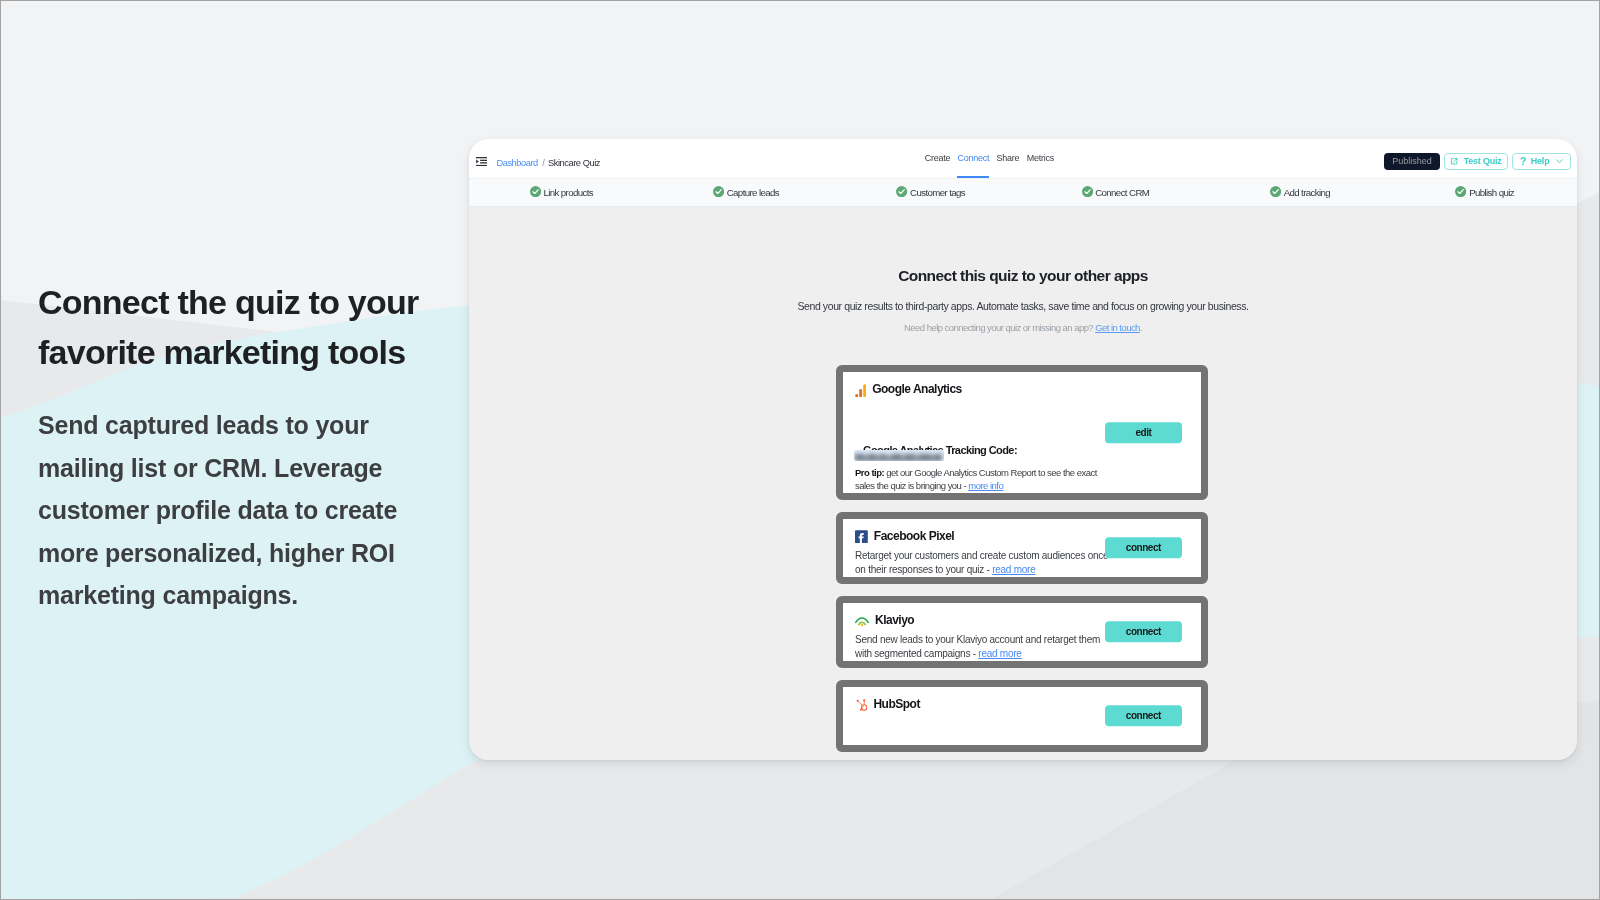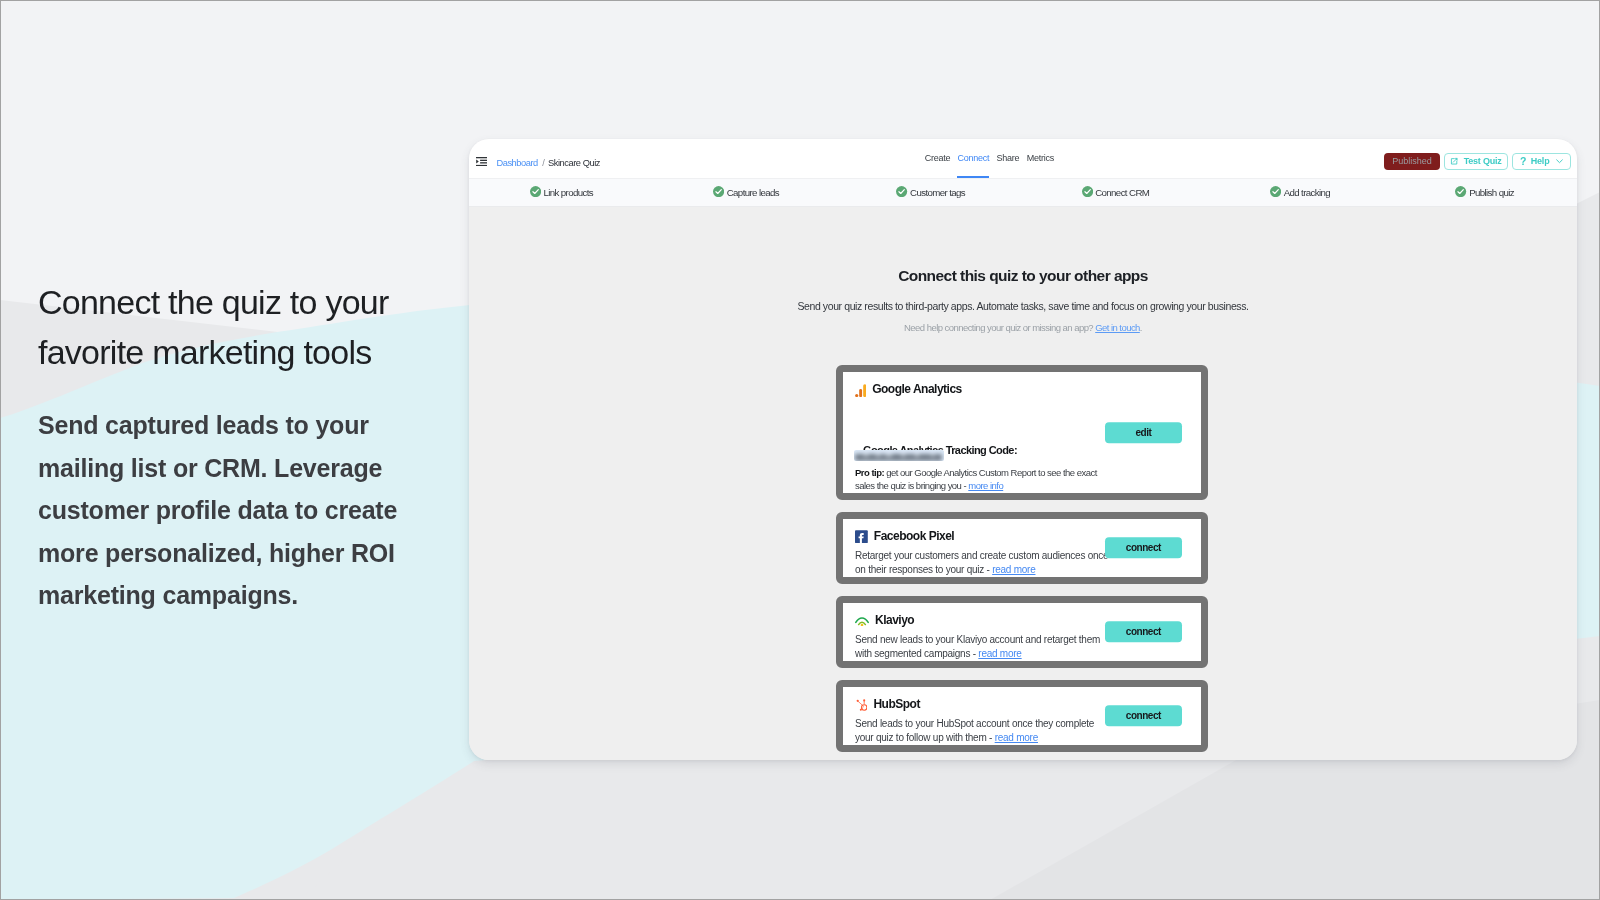--- a/index.html
+++ b/index.html
@@ -8,21 +8,21 @@
        font-family:"Liberation Sans",sans-serif;background:#fff;
        -webkit-font-smoothing:antialiased;}
   #root{position:relative;width:1600px;height:900px;overflow:hidden;
         background:#F2F3F5;}
   #frame{position:absolute;inset:0;border:1.6px solid #A2A2A2;box-sizing:border-box;
          pointer-events:none;z-index:60;}
   .bgsvg{position:absolute;left:0;top:0;width:1600px;height:900px;z-index:0;}
 
   
   #promo{position:absolute;left:38px;top:0px;width:392px;z-index:3;}
-  #promo h1{margin:0;font-size:34px;line-height:50px;font-weight:400;letter-spacing:-0.75px;
+  #promo h1{margin:0;font-size:34px;line-height:50px;font-weight:700;letter-spacing:-0.75px;
             color:#1E2023;position:absolute;top:277px;left:0;width:420px;}
   #promo p{margin:0;font-size:25px;line-height:42.6px;font-weight:700;letter-spacing:-0.2px;
            color:#3C3E42;position:absolute;top:404px;left:0;width:392px;}
 
   
   #app{position:absolute;left:469px;top:139px;width:1108px;height:621px;
        background:#EFEFEF;border-radius:20px;z-index:5;
        box-shadow:0 4px 10px rgba(70,76,90,0.13), 0 1px 3px rgba(70,76,90,0.07);overflow:hidden;}
   #topbar{height:39px;background:#fff;position:relative;}
   #menu-icon{position:absolute;left:6.8px;top:17.8px;width:11px;height:9.2px;}
@@ -34,21 +34,21 @@
   #tabs{position:absolute;left:455.7px;top:0;height:39px;display:flex;align-items:center;
         gap:7.3px;}
   #tabs .tab{font-size:9px;line-height:12px;color:#3b4046;height:39px;letter-spacing:-0.25px;
              display:flex;align-items:center;position:relative;padding-bottom:2px;}
   #tabs .tab.active{color:#3f87f5;}
   #tabs .tab.active::after{content:"";position:absolute;left:-0.4px;right:0.4px;bottom:1.5px;
              height:1.8px;background:#3f87f5;}
   #topright{position:absolute;right:6px;top:13.5px;display:flex;align-items:center;gap:4px;}
   .btn{height:17.7px;border-radius:4px;display:flex;align-items:center;
        font-size:9px;box-sizing:border-box;white-space:nowrap;justify-content:center;}
-  #badge-published{background:#7f1d1d;color:#9a9da1;width:55.4px;}
+  #badge-published{background:#0f172a;color:#9a9da1;width:55.4px;}
   #btn-test{border:1px solid #9CE5E0;color:#3DCCC5;background:#fff;width:63.8px;gap:5.5px;font-weight:700;letter-spacing:-0.2px;}
   #btn-help{border:1px solid #9CE5E0;color:#3DCCC5;background:#fff;width:59.5px;gap:4.6px;font-weight:700;letter-spacing:-0.2px;}
   #steps{height:29px;background:#F9FAFC;border-top:1px solid #EFF0F2;
          border-bottom:1px solid #EAEBED;box-sizing:border-box;display:flex;align-items:center;}
   .step{flex:1;display:flex;align-items:center;justify-content:center;gap:2.5px;
         font-size:9.7px;color:#33373D;letter-spacing:-0.62px;}
   .step .ck{width:11.2px;height:11.2px;flex:0 0 11.2px;margin-top:-1.5px;}
   #content{position:absolute;left:0;right:0;top:69px;bottom:0;background:#EFEFEF;overflow:hidden;}
   #c-title{margin:0;position:absolute;left:0;right:0;text-align:center;font-size:15.5px;
            font-weight:700;color:#1d2025;letter-spacing:-0.55px;top:59px;line-height:18px;}
@@ -257,21 +257,20 @@
                 <path d="M30,32 L88,85" fill="none" stroke="#FF5C35" stroke-width="7"></path>
                 <path d="M62,113 L84,92" fill="none" stroke="#FF5C35" stroke-width="7"></path>
                 <path d="M92,28 L92,62" fill="none" stroke="#FF5C35" stroke-width="8"></path>
                 <circle cx="92" cy="95" r="27" fill="none" stroke="#FF5C35" stroke-width="11"></circle>
                 <circle cx="27" cy="28" r="11" fill="#FF5C35"></circle>
                 <circle cx="92" cy="24" r="10.5" fill="#FF5C35"></circle>
                 <circle cx="58" cy="117" r="10" fill="#FF5C35"></circle>
               </svg>
               <span class="nm">HubSpot</span>
             </div>
-            <p class="desc"><span>Send leads to your HubSpot account once they complete your quiz to follow up with them - </span><a href="#">read more</a></p>
             <div class="cbtn">connect</div>
           </div>
         </div>
     </div>
   </div>
 
   <div id="frame"></div>
 </div>
 
 </body></html>

